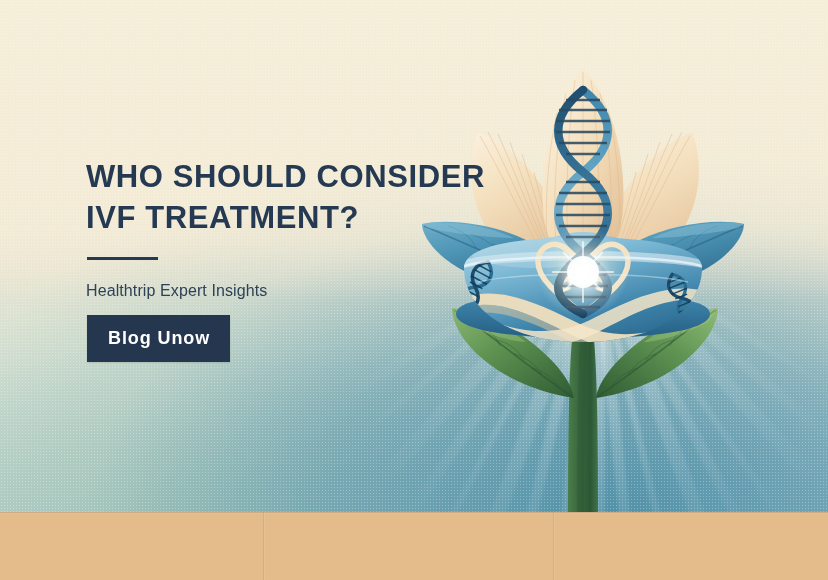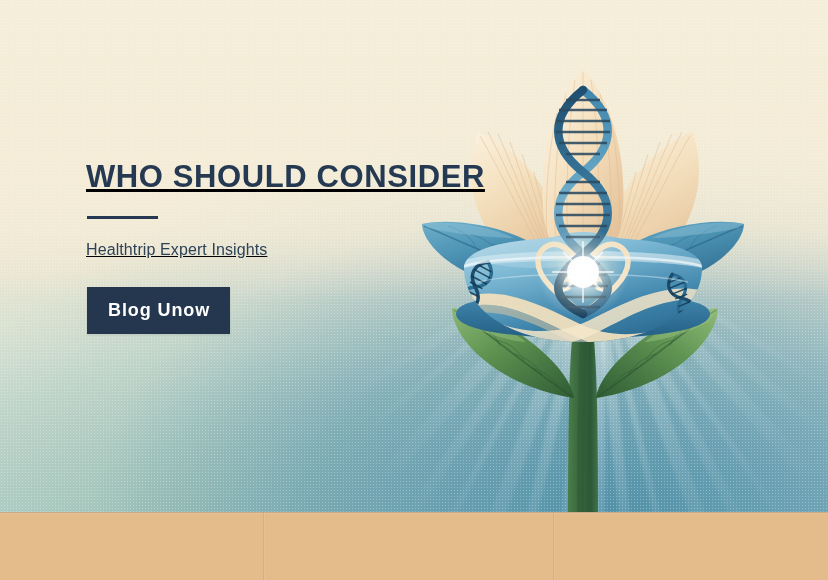--- a/index.html
+++ b/index.html
@@ -73,39 +73,39 @@
     position:absolute; top:512px; width:2px; height:68px;
     background:linear-gradient(90deg, rgba(150,104,58,0.28), rgba(255,235,200,0.30));
   }
 
   
   #flower { position:absolute; left:418px; top:46px; width:330px; height:480px; }
   #flower svg { display:block; width:330px; height:480px; overflow:visible; }
 
   
   .text-col {
-    position:absolute; left:86px; top:156px; width:400px;text-decoration:underline;
+    position:absolute; left:86px; top:156px; width:400px;
   }
   .headline {
     font-size:31px; line-height:41px; font-weight:bold;
     color:#253a52; letter-spacing:0.6px;
     text-transform:uppercase;
     white-space:nowrap;
   }
   .divider {
     width:71px; height:3px; background:#253a52;
     margin:19px 0 0 1px;
   }
   .subtitle {
     margin-top:22px;
     font-size:16px; color:#2d4257; letter-spacing:0.1px;
   }
   .cta {
     display:inline-block;
-    margin-top:28px; margin-left:1px;
+    margin-top:15px; margin-left:1px;
     background:#25374f;
     color:#ffffff;
     font-size:18px; font-weight:bold; letter-spacing:0.9px;
     padding:13px 20px 13px 21px;
     border:none; cursor:pointer;
     font-family:"Liberation Sans", sans-serif;
     box-shadow:0 1px 2px rgba(0,0,0,0.10);
   }
 </style>
 </head>
@@ -395,20 +395,21 @@
   </svg>
   </div>
 
   <div class="wood"></div>
   <div class="wood-top-edge"></div>
   <div class="wood-seam" style="left:553px"></div>
   <div class="wood-seam" style="left:263px"></div>
 
   <div class="text-col">
     <div class="headline">Who Should Consider</div>
+    <div class="headline">IVF Treatment?</div>
     <div class="divider"></div>
     <div class="subtitle">Healthtrip Expert Insights</div>
     <div>
       <button class="cta">Blog Unow</button>
     </div>
   </div>
 
 </div>
 
 </body></html>

